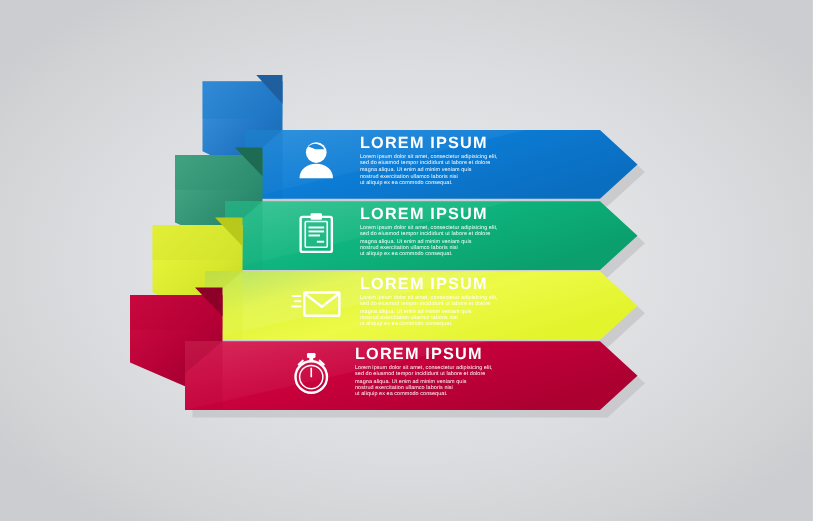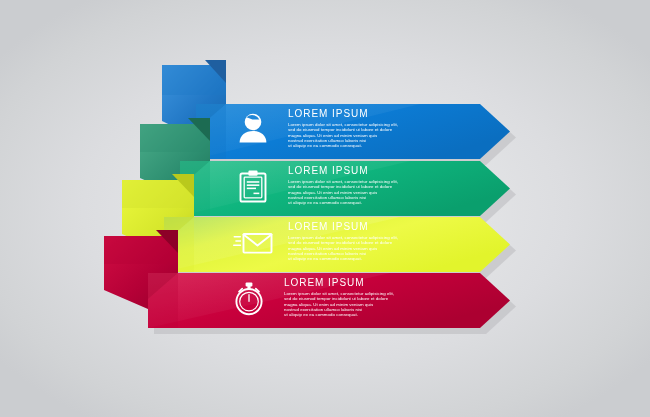--- a/index.html
+++ b/index.html
@@ -63,23 +63,23 @@
     justify-content: center;
   }
   .band-icon svg { display: block; }
 
   .band-text {
     display: block;
   }
 
   .band-heading {
     color: #ffffff;
-    font-size: 10px;
+    font-size: 13px;
     letter-spacing: 0.95px;
-    font-weight: normal;
+    font-weight: bold;
     line-height: 11px;
     margin: 0 0 2.5px 0;
     white-space: nowrap;
   }
 
   .band-body {
     color: #ffffff;
     font-size: 4.35px;
     line-height: 5.45px;
     letter-spacing: 0.06px;

